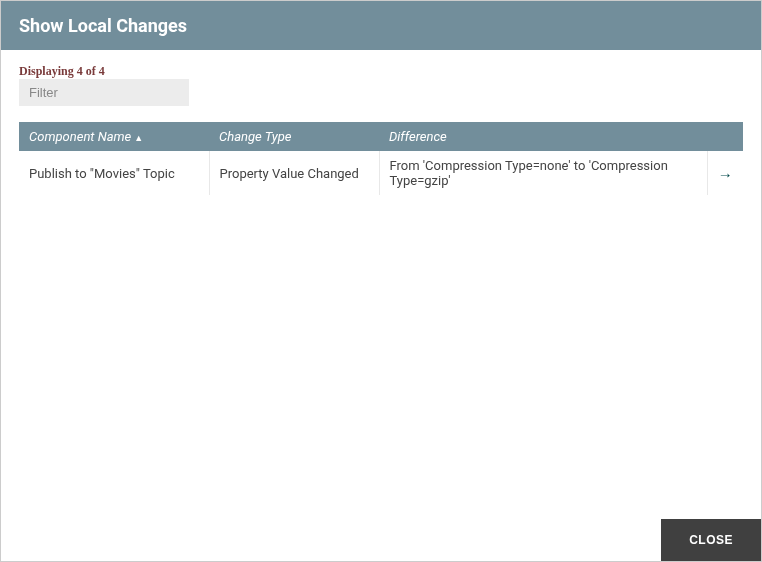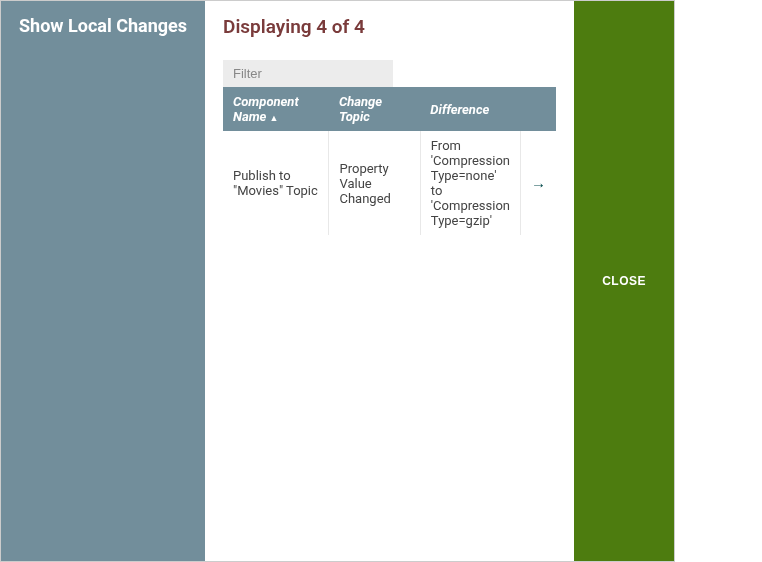--- a/index.html
+++ b/index.html
@@ -1,36 +1,36 @@
 <!DOCTYPE html>
 <html><head>
 <meta charset="utf-8">
 <style>
   * { box-sizing: border-box; margin: 0; padding: 0; }
   html, body { width: 762px; height: 562px; font-family: -apple-system, BlinkMacSystemFont, "Segoe UI", Roboto, Helvetica, Arial, sans-serif; background: #fff; }
-  .dialog { width: 675px; height: 562px; display: flex; flex-direction: row; border: 1px solid #ccc; }
+  .dialog { width: 762px; height: 562px; display: flex; flex-direction: column; border: 1px solid #ccc; }
   .titlebar { background: #728e9b; color: #fff; padding: 14px 18px; font-size: 18px; font-weight: 700; }
   .content { flex: 1; padding: 14px 18px 0 18px; display: flex; flex-direction: column; overflow: hidden; }
   .intro-wrap { margin-bottom: 10px; }
   .intro { display: inline-block; border: 3px solid #1e88ff; padding: 3px 6px; font-size: 13px; color: #333; }
-  .count { color: #7a3b3b; font-size: 19px; font-weight: 600; margin-bottom: 22px; }
-  .filter-row { margin-bottom: 0; }
+  .count { color: #7a3b3b; font-size: 12px; font-weight: 600; margin-bottom: 0; font-family: Liberation Serif, serif; }
+  .filter-row { margin-bottom: 16px; }
   .filter-input { width: 170px; padding: 6px 10px; font-size: 13px; color: #777; background: #ececec; border: none; outline: none; }
   .filter-input::placeholder { color: #888; }
   table { width: 100%; border-collapse: collapse; font-size: 13px; }
-  thead th { background: #728e9b; color: #fff; text-align: left; font-weight: 700; font-style: italic; padding: 7px 10px; font-size: 13px; }
+  thead th { background: #728e9b; color: #fff; text-align: left; font-weight: 400; font-style: italic; padding: 7px 10px; font-size: 13px; }
   thead th.arrow-col { width: 36px; }
   .sort-caret { font-style: normal; font-size: 9px; margin-left: 3px; vertical-align: middle; }
   tbody td { padding: 7px 10px; color: #444; border-right: 1px solid #e8e8e8; }
   tbody td:last-child { border-right: none; text-align: center; }
   tbody tr:nth-child(even) td { background: #f3f4f5; }
   tbody tr:nth-child(odd) td { background: #ffffff; }
   .goto { color: #004849; font-weight: 700; font-size: 15px; cursor: pointer; display: inline-block; }
   .footer { display: flex; justify-content: flex-end; padding: 0; }
-  .close-btn { background: #4d7c0f; color: #fff; border: none; padding: 22px 28px; font-size: 12px; font-weight: 600; letter-spacing: 0.5px; cursor: pointer; }
+  .close-btn { background: #404040; color: #fff; border: none; padding: 14px 28px; font-size: 12px; font-weight: 600; letter-spacing: 0.5px; cursor: pointer; }
   .col-name { width: 190px; }
   .col-type { width: 170px; }
   .col-diff { }
 </style>
 </head>
 <body>
 
 <div class="dialog">
   <div class="titlebar">Show Local Changes</div>
 
@@ -42,21 +42,21 @@
       <input class="filter-input" type="text" placeholder="Filter" style="">
     </div>
 
     <table>
       <thead>
         <tr>
           <th class="col-name">
             <span>Component Name</span><span class="sort-caret">▲</span>
           </th>
           <th class="col-type">
-            <span>Change Topic</span>
+            <span>Change Type</span>
           </th>
           <th class="col-diff">
             <span>Difference</span>
           </th>
           <th class="arrow-col"></th>
         </tr>
       </thead>
       <tbody>
         <tr>
           <td>Publish to "Movies" Topic</td>

